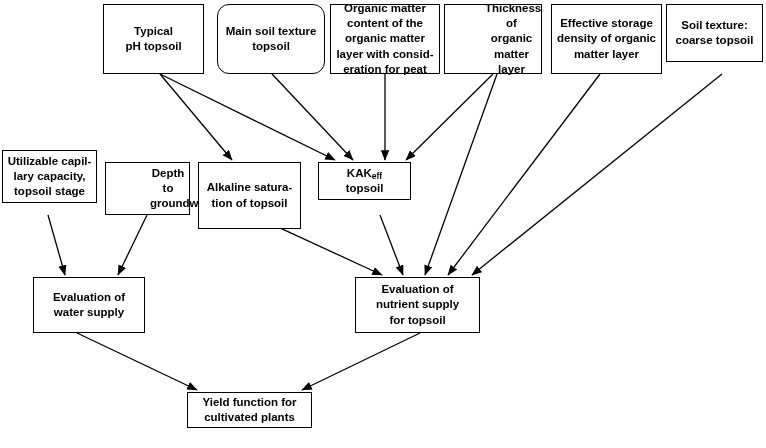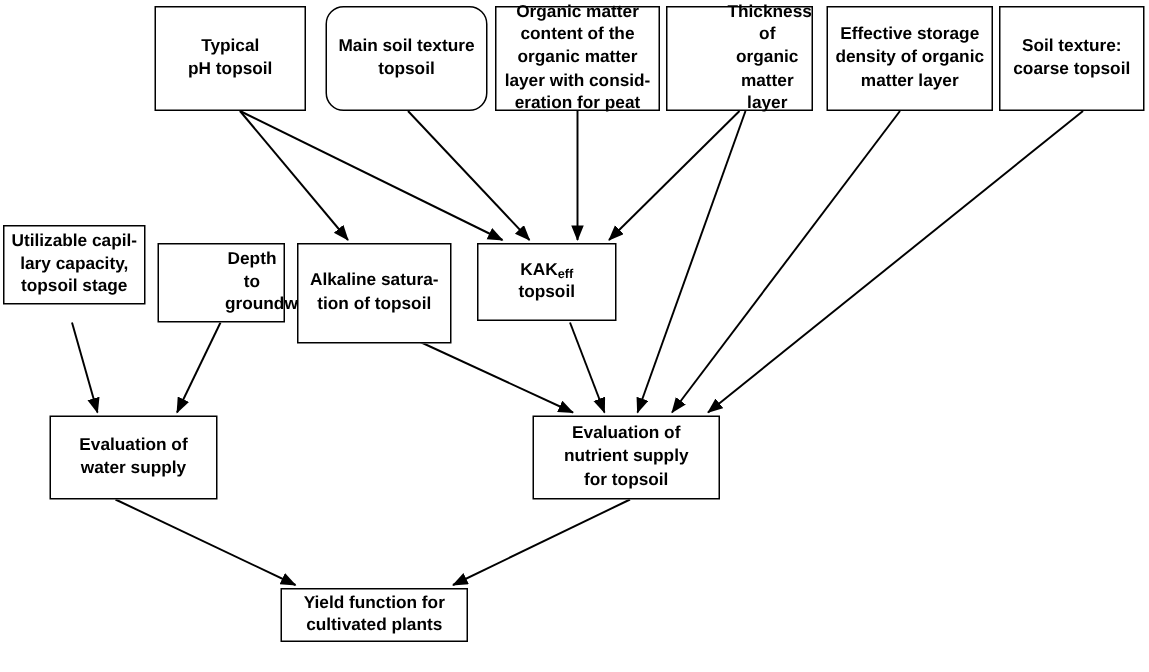--- a/index.html
+++ b/index.html
@@ -84,33 +84,33 @@
       </div>
       <div class="node" style="left: 330px; top: 4px; width: 110px; height: 70px; border-color: rgb(0, 0, 0); color: rgb(0, 0, 0);">
         <span class="lbl">Organic matter<br>content of the<br>organic matter<br>layer with consid-<br>eration for peat</span>
       </div>
       <div class="node" style="left: 444px; top: 4px; width: 98px; height: 70px; border-color: rgb(0, 0, 0); color: rgb(0, 0, 0); padding-left: 40px;">
         <span class="lbl">Thickness of<br>organic matter<br>layer</span>
       </div>
       <div class="node" style="left: 551px; top: 4px; width: 111px; height: 70px; border-color: rgb(0, 0, 0); color: rgb(0, 0, 0);">
         <span class="lbl">Effective storage<br>density of organic<br>matter layer</span>
       </div>
-      <div class="node" style="left: 666px; top: 4px; width: 97px; height: 70px; border-color: rgb(0, 0, 0); color: rgb(0, 0, 0);">
+      <div class="node" style="left: 666px; top: 4px; width: 97px; height: 58px; border-color: rgb(0, 0, 0); color: rgb(0, 0, 0);">
         <span class="lbl">Soil texture:<br>coarse topsoil</span>
       </div>
       <div class="node" style="left: 2px; top: 150px; width: 95px; height: 53px; border-color: rgb(0, 0, 0); color: rgb(0, 0, 0);">
         <span class="lbl">Utilizable capil-<br>lary capacity,<br>topsoil stage</span>
       </div>
       <div class="node" style="left: 105px; top: 162px; width: 85px; height: 53px; border-color: rgb(0, 0, 0); color: rgb(0, 0, 0); padding-left: 44px;">
         <span class="lbl">Depth to<br>groundwater</span>
       </div>
       <div class="node" style="left: 198px; top: 162px; width: 103px; height: 67px; border-color: rgb(0, 0, 0); color: rgb(0, 0, 0);">
         <span class="lbl">Alkaline satura-<br>tion of topsoil</span>
       </div>
-      <div class="node" style="left: 318px; top: 162px; width: 93px; height: 52px; border-color: rgb(0, 0, 0); color: rgb(0, 0, 0);">
+      <div class="node" style="left: 318px; top: 162px; width: 93px; height: 38px; border-color: rgb(0, 0, 0); color: rgb(0, 0, 0);">
         <span class="lbl">KAK<sub>eff</sub><br>topsoil</span>
       </div>
       <div class="node" style="left: 33px; top: 277px; width: 112px; height: 56px; border-color: rgb(0, 0, 0); color: rgb(0, 0, 0);">
         <span class="lbl">Evaluation of<br>water supply</span>
       </div>
       <div class="node" style="left: 355px; top: 277px; width: 125px; height: 56px; border-color: rgb(0, 0, 0); color: rgb(0, 0, 0);">
         <span class="lbl">Evaluation of<br>nutrient supply<br>for topsoil</span>
       </div>
       <div class="node" style="left: 187px; top: 392px; width: 125px; height: 36px; border-color: rgb(0, 0, 0); color: rgb(0, 0, 0);">
         <span class="lbl">Yield function for<br>cultivated plants</span>

